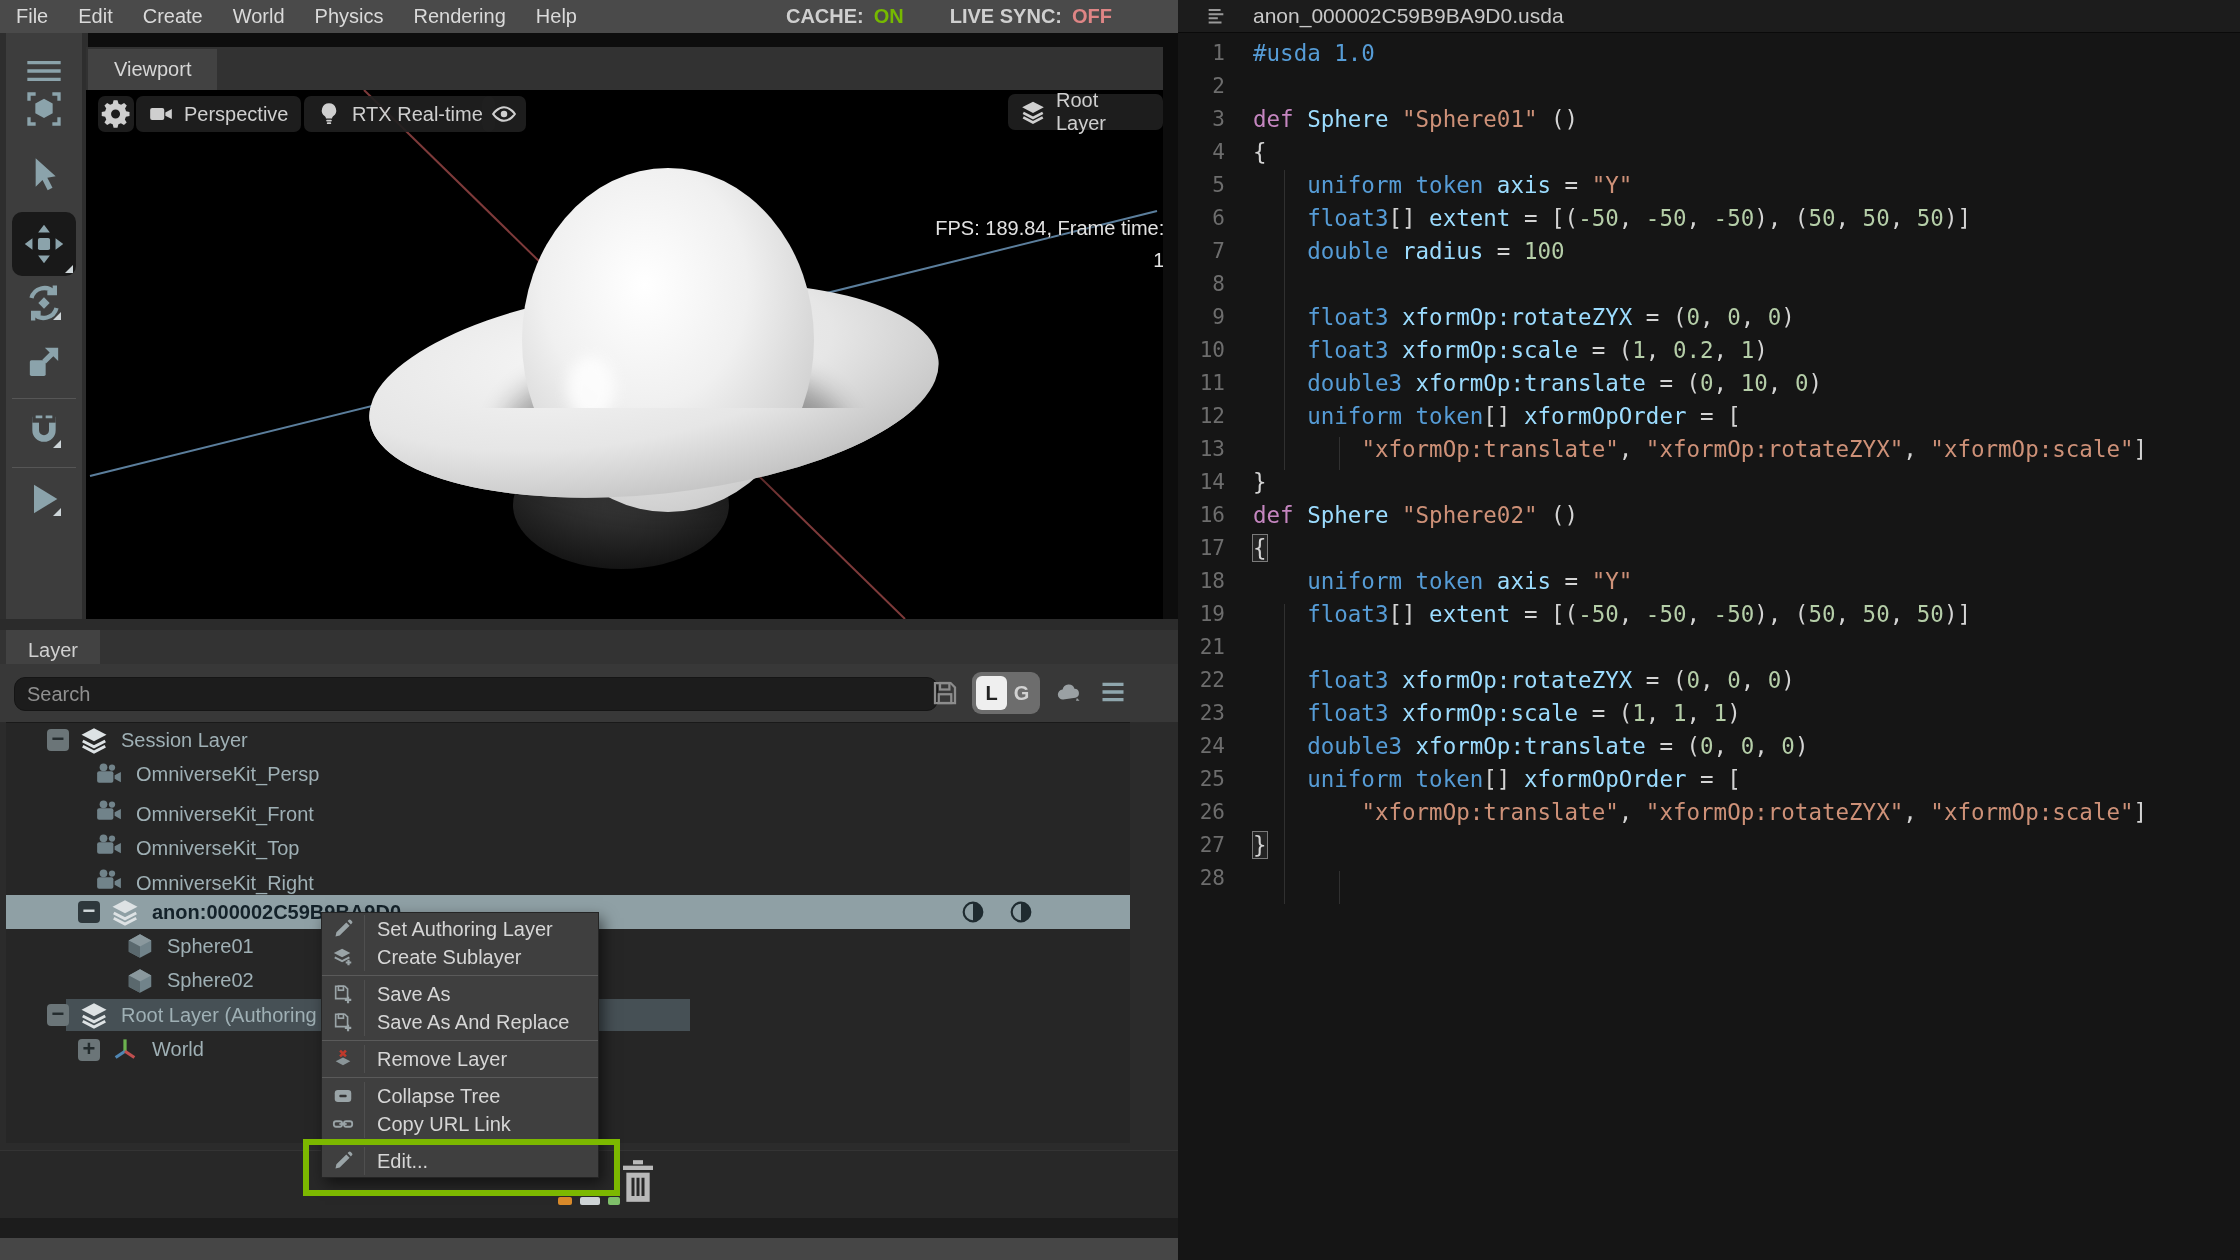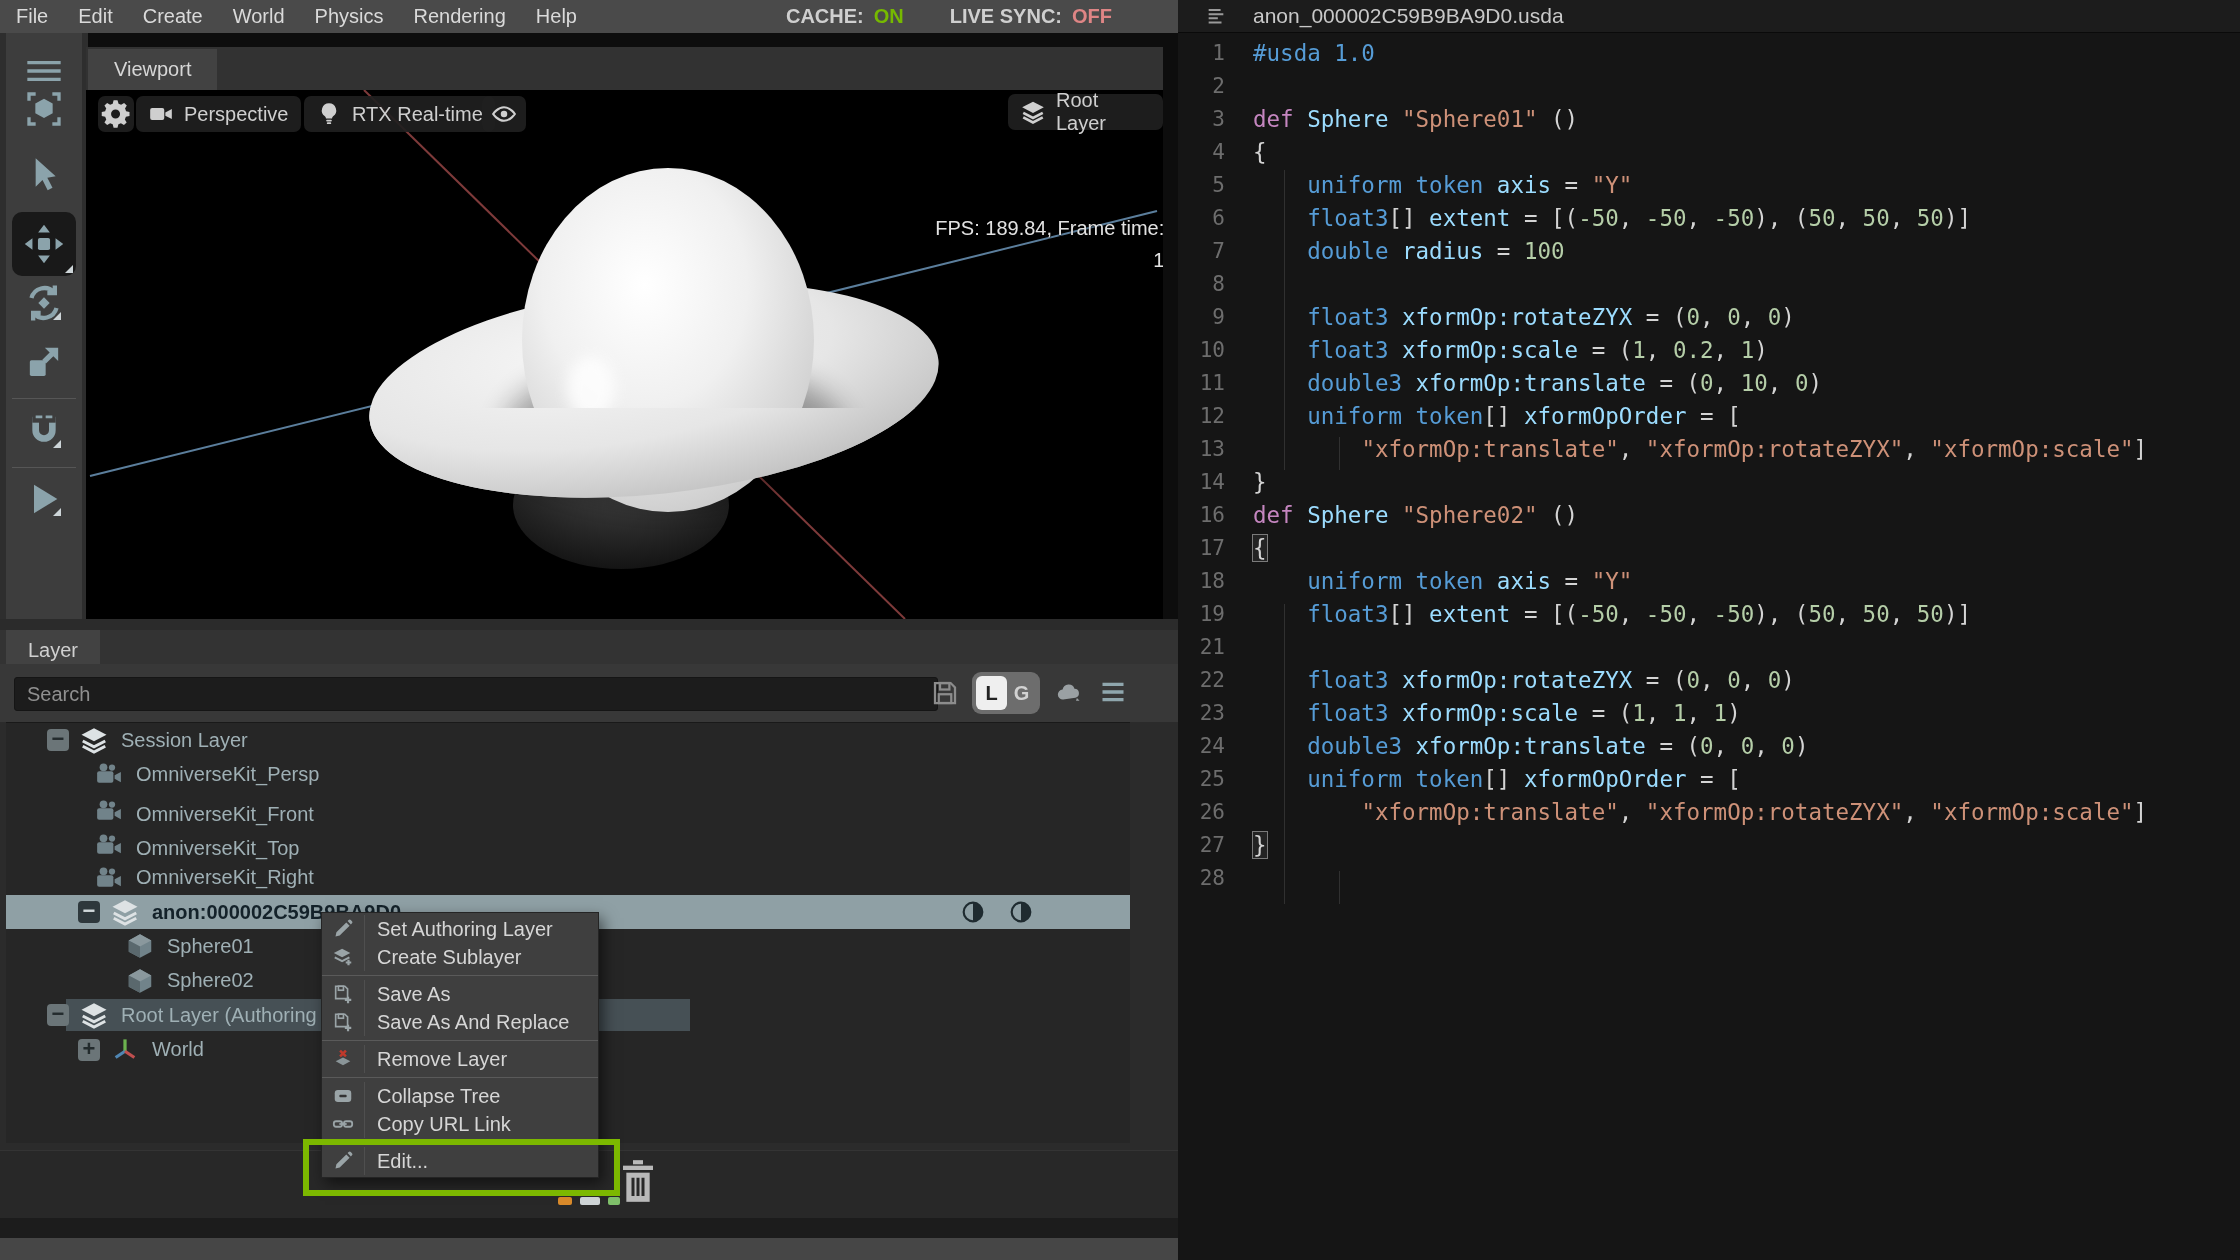--- a/index.html
+++ b/index.html
@@ -35,21 +35,21 @@
   .vp-btn{position:absolute;height:36px;background:rgba(32,32,32,.92);border-radius:7px;display:flex;align-items:center;gap:10px;padding:0 12px;color:#cfcfcf;box-sizing:border-box}
   .vp-btn .icon{width:26px;height:26px;color:#cfcfcf}
   #fps-block{position:absolute;right:1090px;top:122px;text-align:right;color:#e2e2e2;line-height:32px;text-shadow:0 1px 2px #000}
   #fps-block{right:auto;left:86px;width:1069px}
 
   
   #layer-area{left:0;top:619px;width:1178px;height:641px;background:#2b2b2b}
   #layer-tabbar{position:absolute;left:0;top:11px;width:100%;height:34px;background:#333}
   #layer-tab{position:absolute;left:6px;top:0;height:34px;padding:3px 22px;background:#424242;display:flex;align-items:center;color:#d0d0d0}
   #layer-toolbar{position:absolute;left:0;top:45px;width:100%;height:58px;background:#383838;display:flex;align-items:center}
-  #search-input{position:absolute;left:14px;top:13px;width:898px;height:32px;background:#1c1c1c;border:1px solid #151515;border-radius:3px;color:#cfcfcf;padding:0 12px;font-size:20px;font-family:"Liberation Sans",sans-serif;outline:none}
+  #search-input{position:absolute;left:14px;top:13px;width:898px;height:32px;background:#1c1c1c;border:1px solid #151515;border-radius:11px;color:#cfcfcf;padding:0 12px;font-size:20px;font-family:"Liberation Sans",sans-serif;outline:none}
   #search-input::placeholder{color:#8f8f8f}
   #save-layer-icon{position:absolute;left:930px;top:14px;width:30px;height:30px;color:#8c8c8c}
   #lg-toggle{position:absolute;left:972px;top:8px;width:68px;height:42px;background:#6d6d6d;border-radius:9px;display:flex;align-items:center;padding:4px;box-sizing:border-box}
   #toggle-local{width:31px;height:34px;background:#efefef;border-radius:6px;color:#222;font-weight:bold;display:flex;align-items:center;justify-content:center}
   #toggle-global{width:29px;height:34px;color:#d2d2d2;font-weight:bold;display:flex;align-items:center;justify-content:center}
   #cloud-filter-icon{position:absolute;left:1052px;top:14px;width:34px;height:28px;color:#9aa0a3}
   #options-icon{position:absolute;left:1098px;top:14px;width:30px;height:28px;color:#8fa6ad}
 
   #tree{position:absolute;left:6px;top:103px;width:1124px;height:420px;background:#262626;border-top:1px solid #191919}
   .trow{position:absolute;left:0;width:100%;height:34px;display:flex;align-items:center}
@@ -353,21 +353,21 @@
           <span class="icon ticon">
             <svg viewBox="0 0 24 24" fill="currentColor">
               <circle cx="7.6" cy="6.6" r="3.1"></circle>
               <circle cx="14.4" cy="6.8" r="2.5"></circle>
               <rect x="2.5" y="9.8" width="13" height="9.2" rx="1.6"></rect>
               <path d="M16.5 13 21.5 10.3v8.2L16.5 15.8z"></path>
             </svg>
           </span>
           <span class="tlabel">OmniverseKit_Top</span>
         </div>
-        <div class="trow" style="top: 137.6px;">
+        <div class="trow" style="top: 137.6px; align-items: flex-end;">
           <div class="tpad" style="width: 72px;"></div>
           <div class="exp-sp"></div>
           <span class="icon ticon">
             <svg viewBox="0 0 24 24" fill="currentColor">
               <circle cx="7.6" cy="6.6" r="3.1"></circle>
               <circle cx="14.4" cy="6.8" r="2.5"></circle>
               <rect x="2.5" y="9.8" width="13" height="9.2" rx="1.6"></rect>
               <path d="M16.5 13 21.5 10.3v8.2L16.5 15.8z"></path>
             </svg>
           </span>

